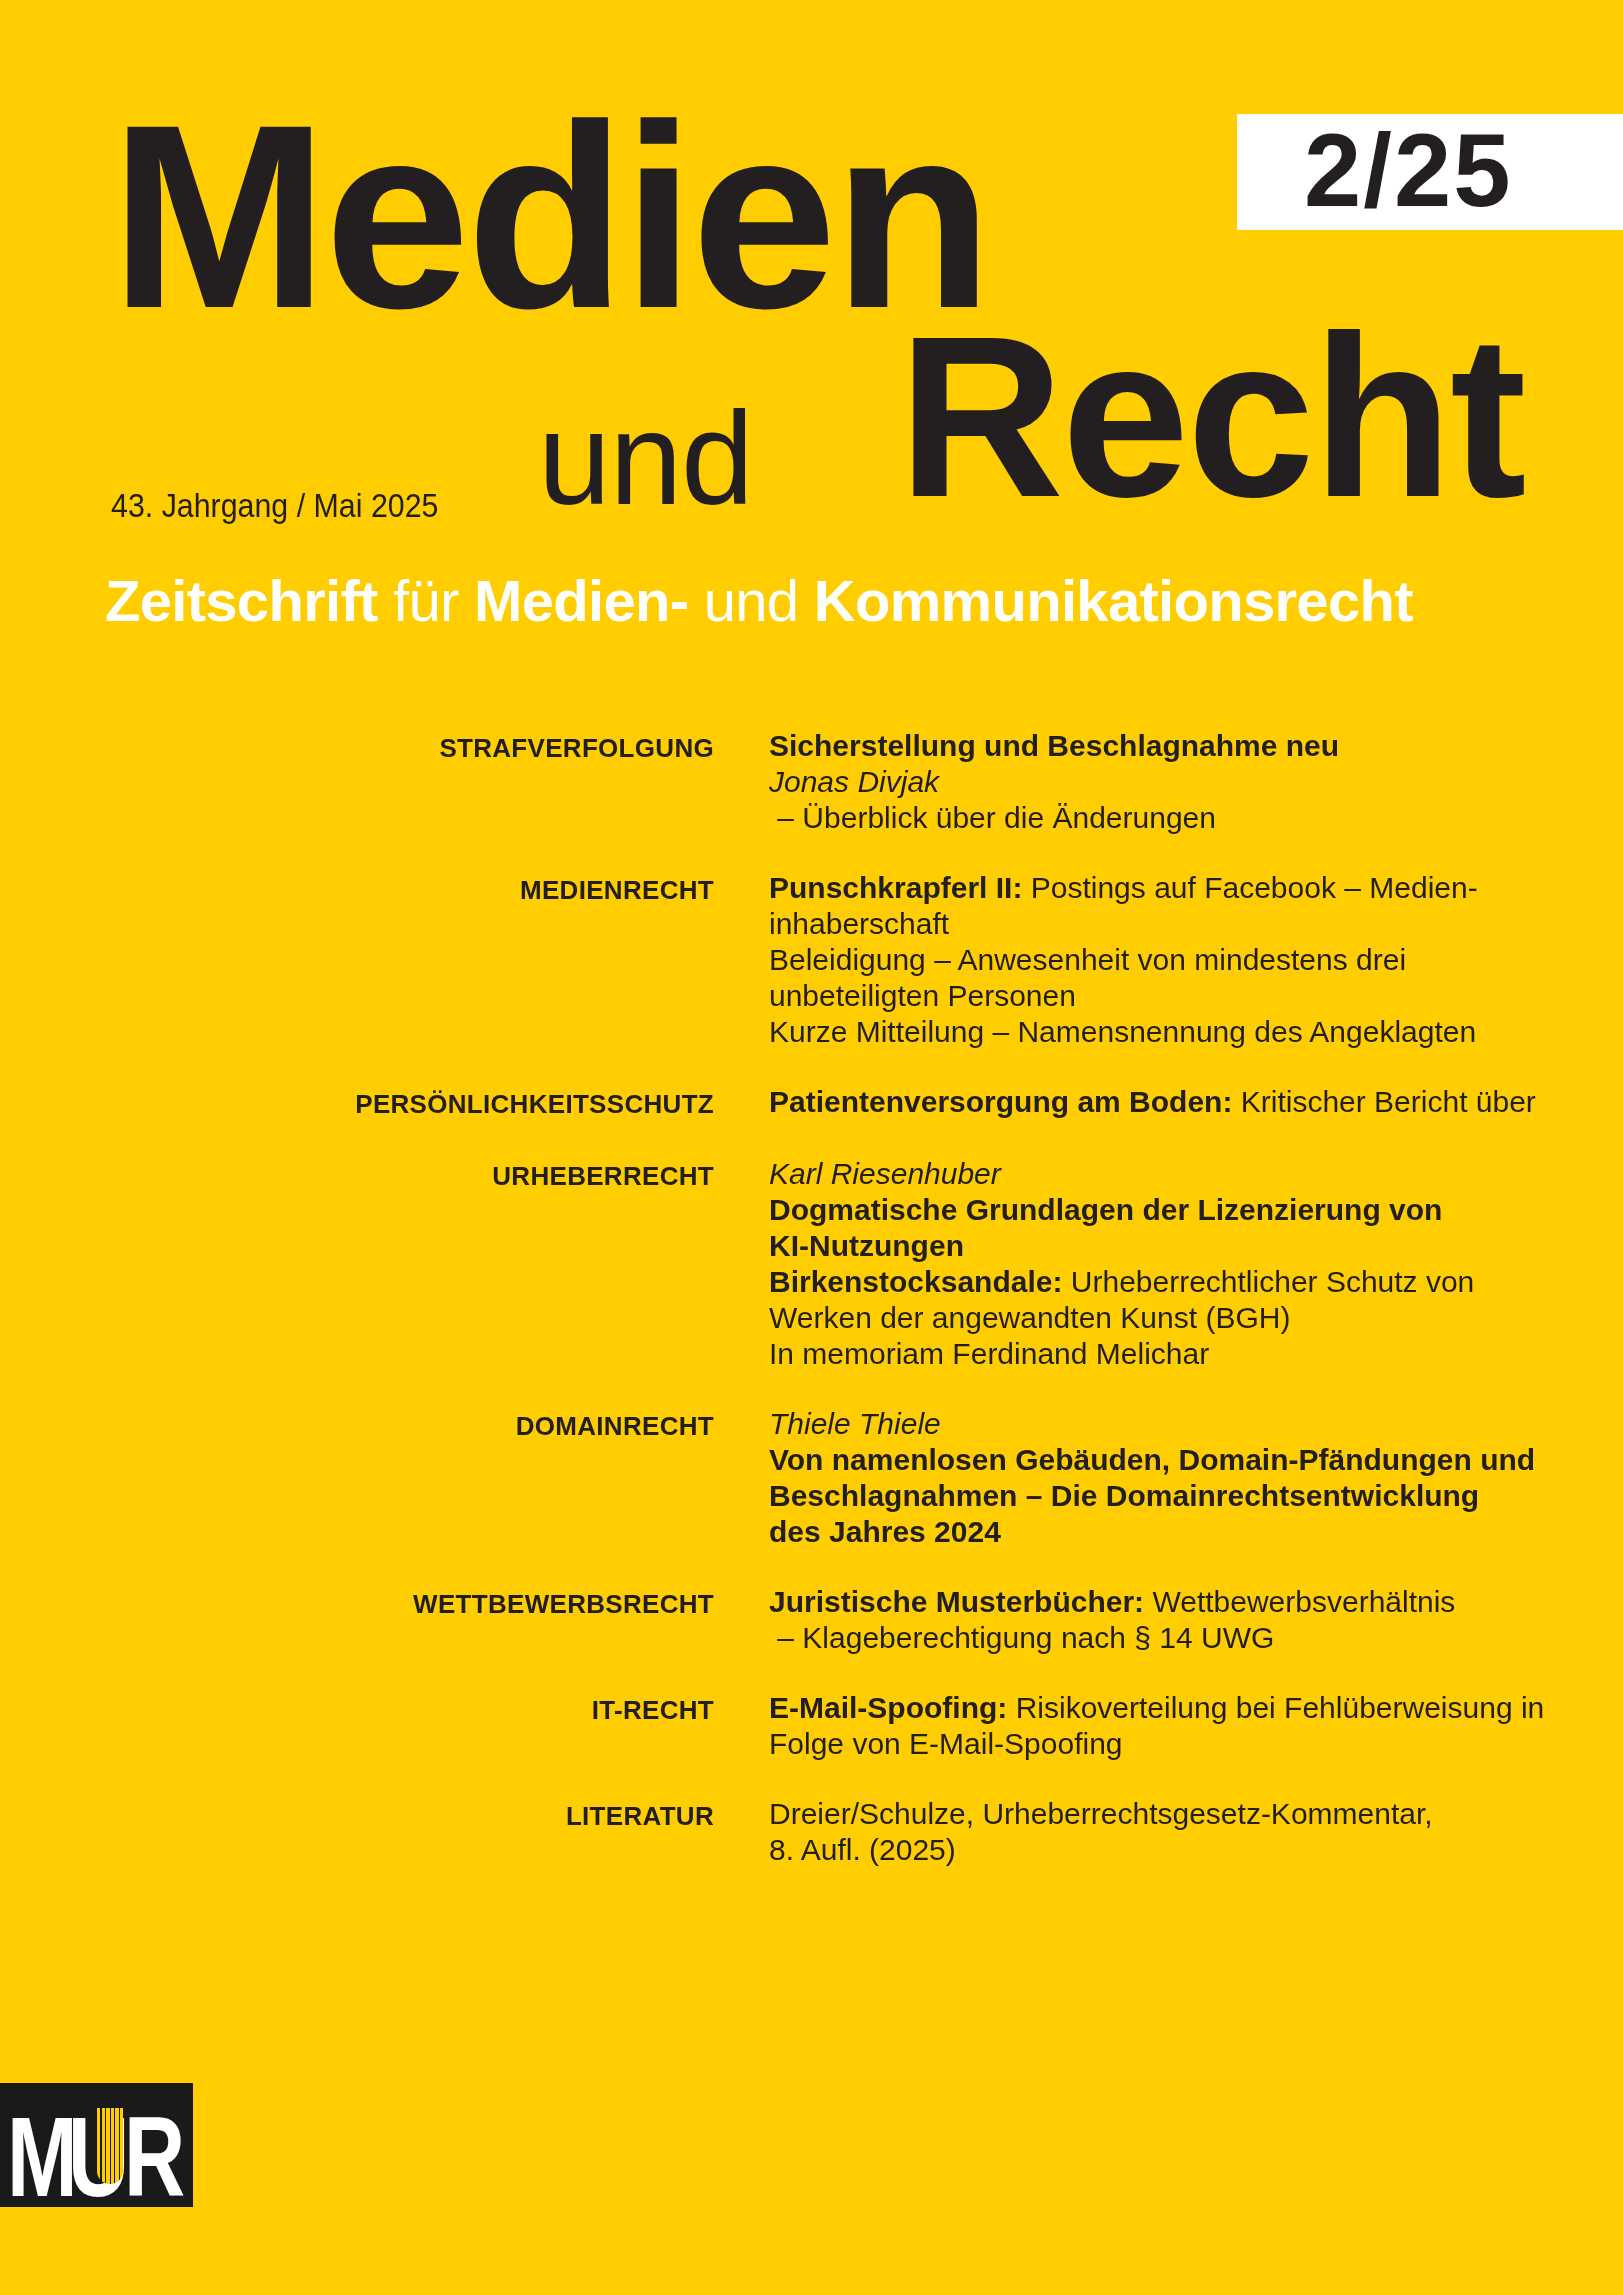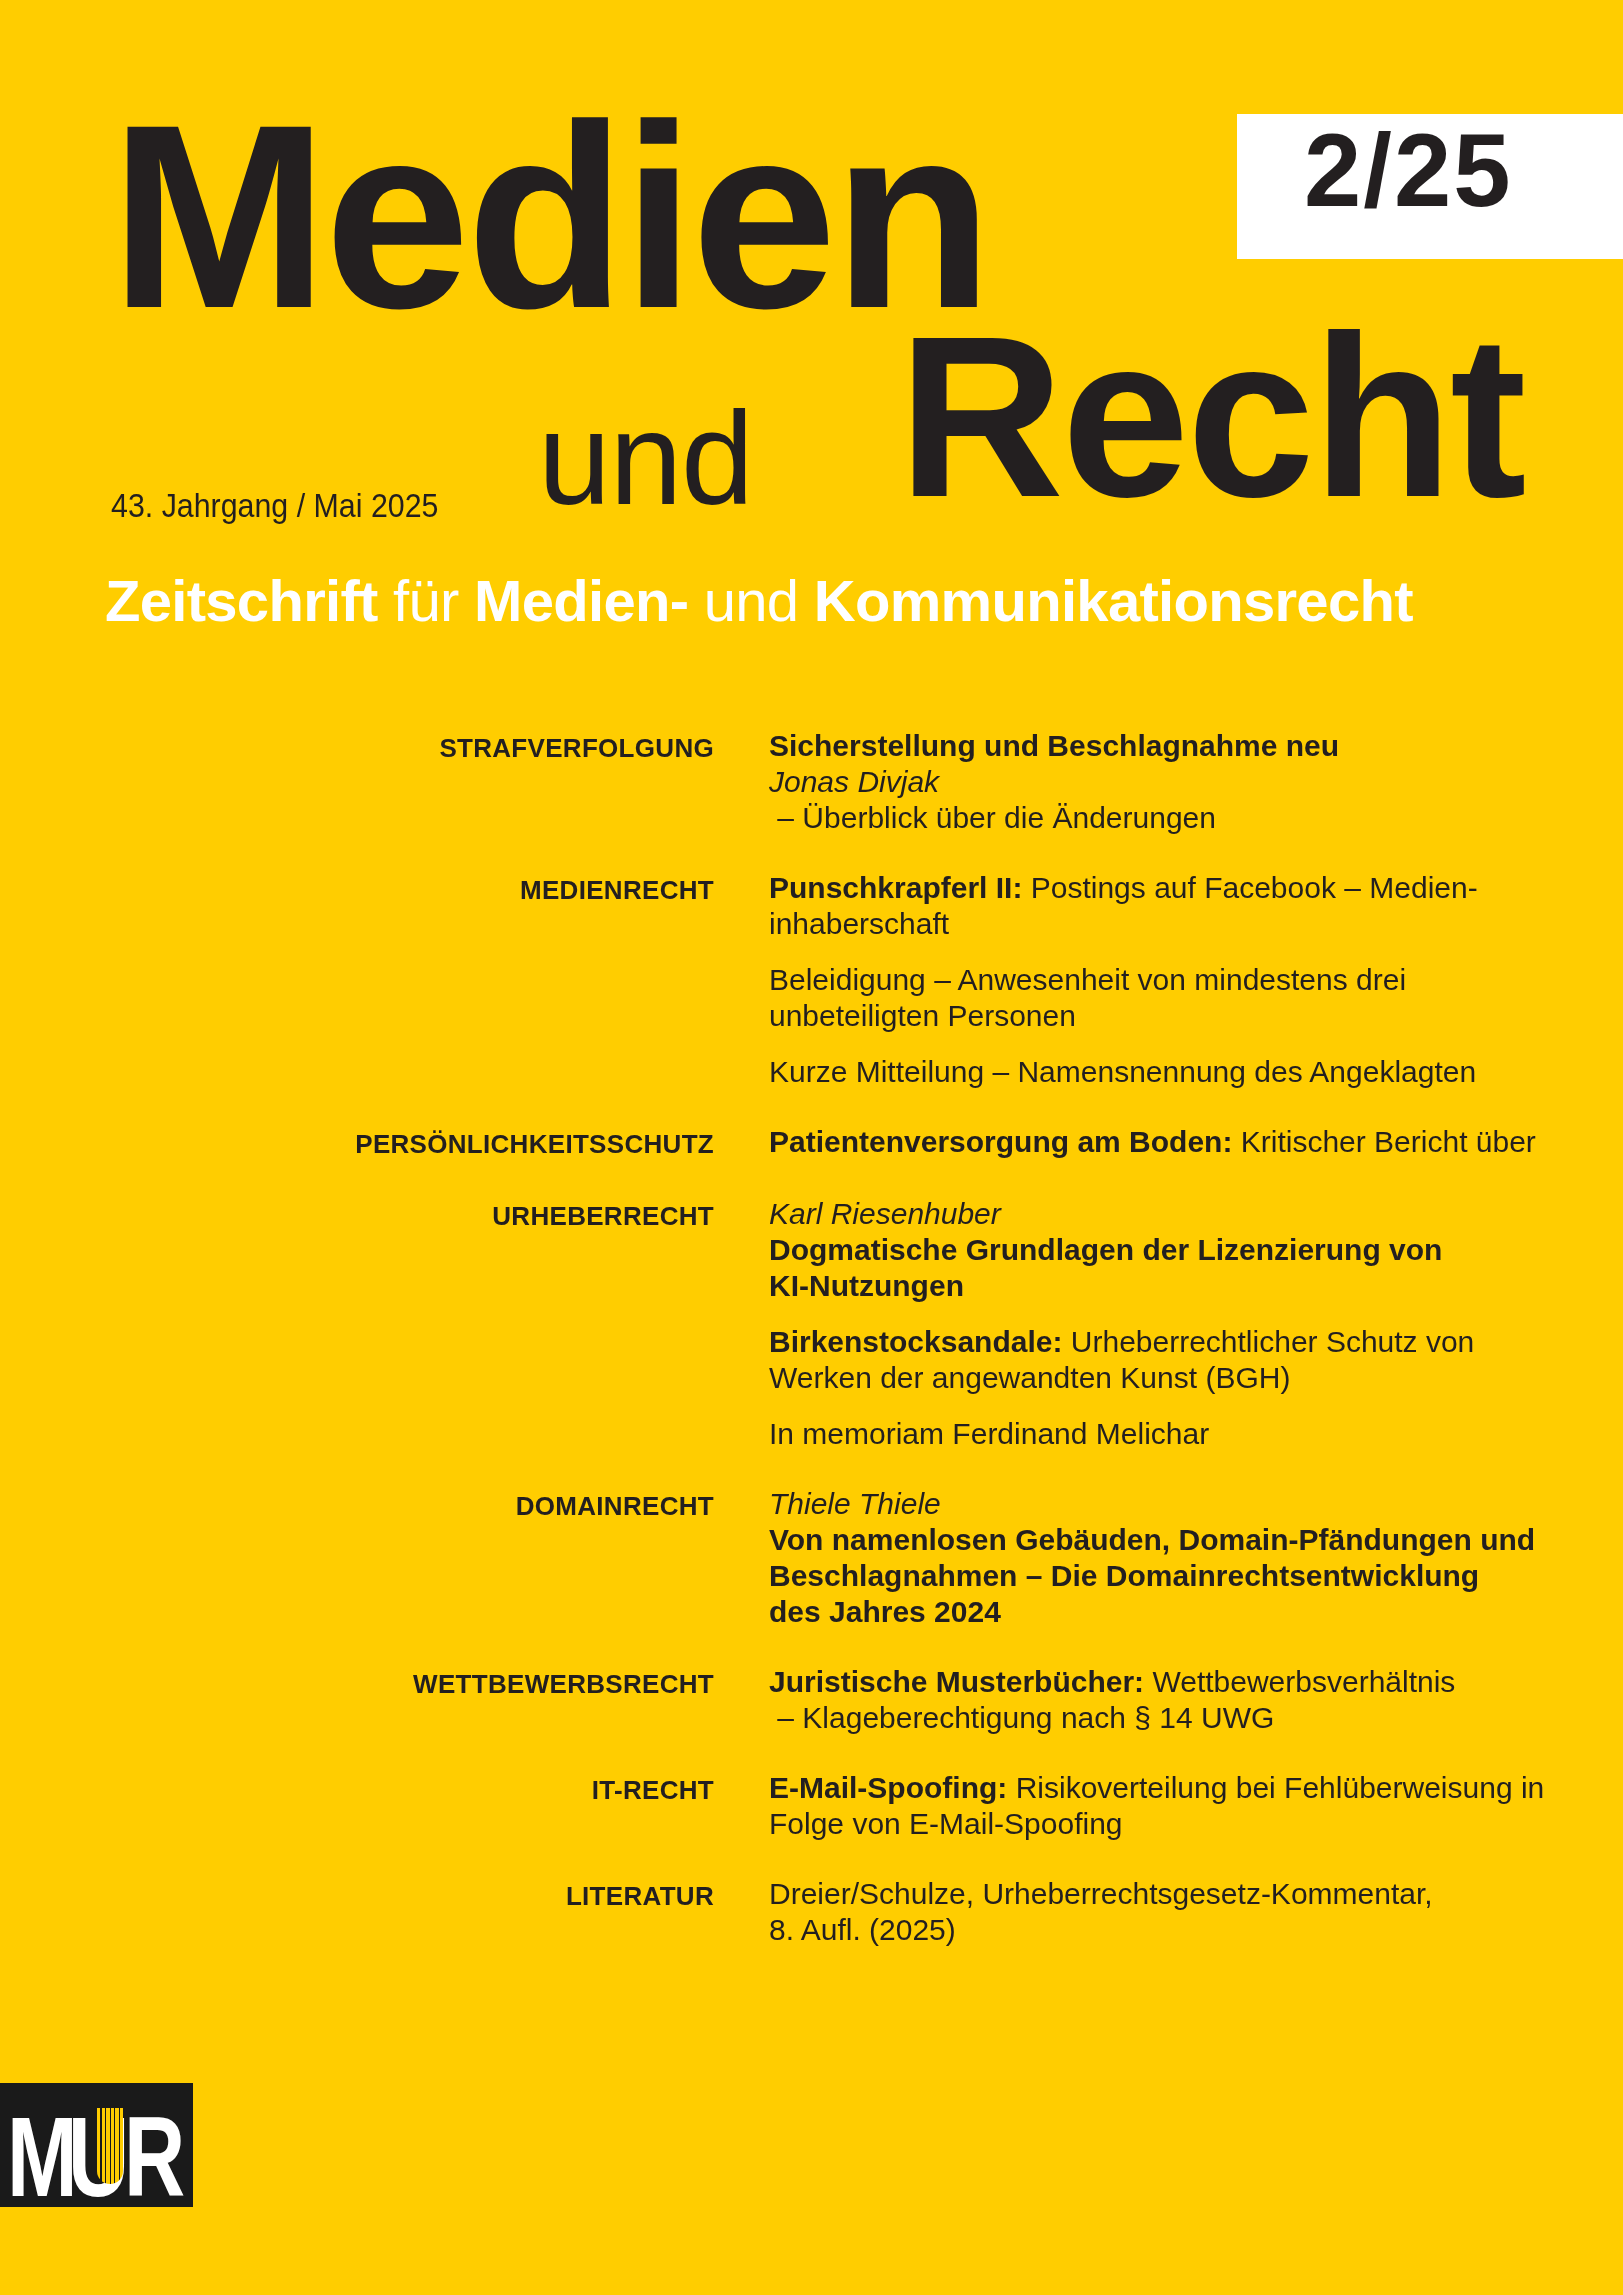--- a/index.html
+++ b/index.html
@@ -17,21 +17,21 @@
     background:var(--bg);
     font-family:"Liberation Sans",sans-serif;
     color:var(--ink);
     overflow:hidden;
     margin:0 auto;
   }
 
   
   .issue-box{
     position:absolute;left:1237px;top:114px;
-    width:386px;height:145px;
+    width:386px;height:116px;
     background:var(--white);
   }
   .issue-number{
     position:absolute;left:67px;top:0;
     font-size:103px;font-weight:bold;
     line-height:113px;letter-spacing:2px;
     color:var(--ink);
   }
 
   
@@ -80,21 +80,21 @@
     font-weight:bold;
     font-size:26px;line-height:36px;
     letter-spacing:0.3px;
     padding-top:2px;
     white-space:nowrap;
   }
   .toc-line{
     font-size:30px;line-height:36px;
     white-space:pre;
   }
-  .toc-item + .toc-item{margin-top:20px;}
+  .toc-item + .toc-item{}
   .b{font-weight:bold;}
   .i{font-style:italic;}
 
   
   .logo{
     position:absolute;left:0;top:2083px;
     width:193px;height:124px;
     background:var(--logoBlack);
   }
   .logo-letter{

